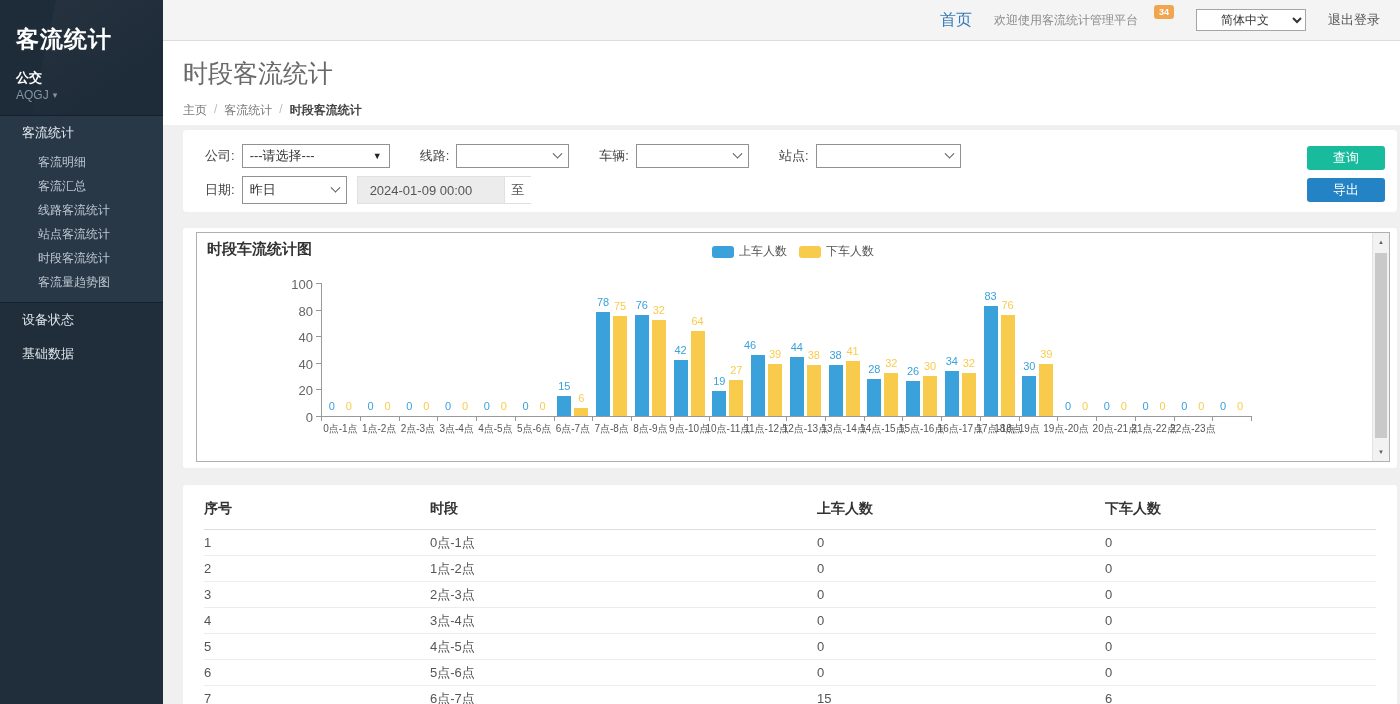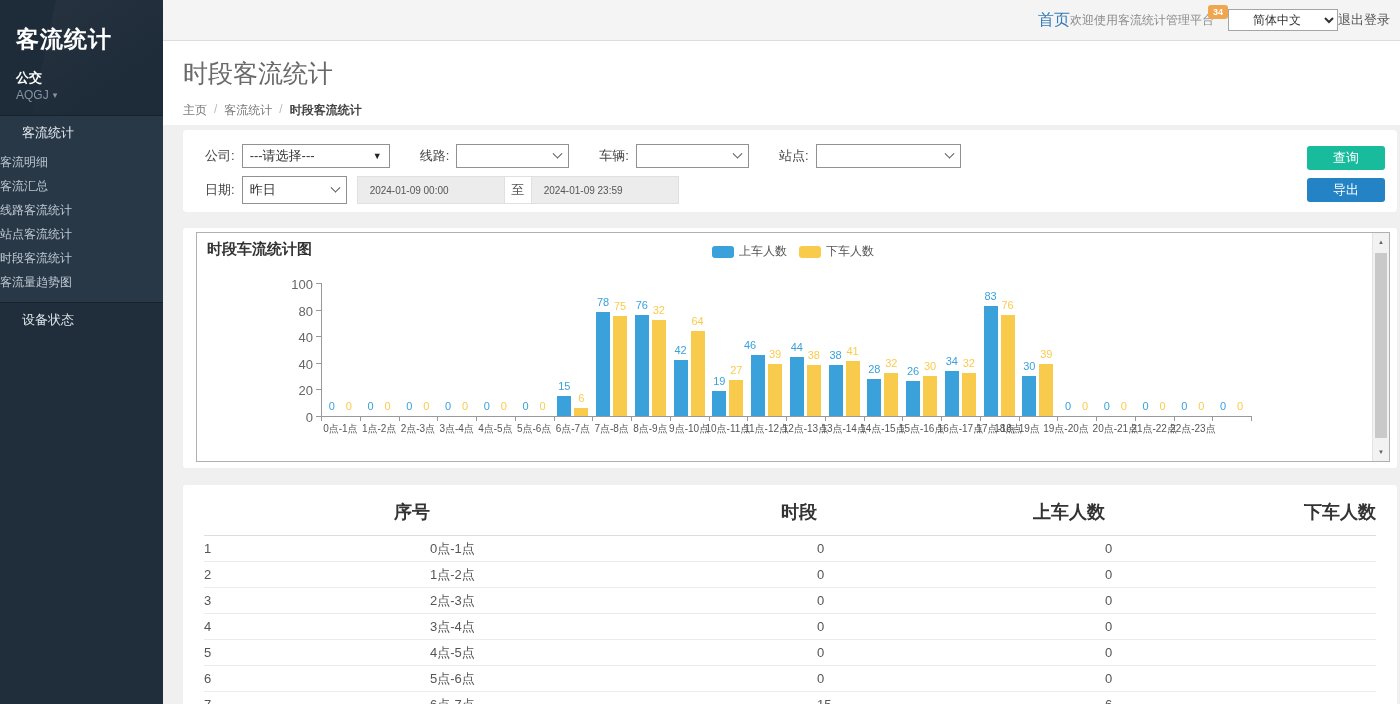--- a/index.html
+++ b/index.html
@@ -12,27 +12,27 @@
   .logo-block { height:115px; background:#1e2b38; position:relative; overflow:hidden; }
   .logo-block::before { content:""; position:absolute; right:-40px; top:-10px; width:160px; height:160px;
     background:linear-gradient(135deg, rgba(255,255,255,0.04) 0%, rgba(255,255,255,0.0) 55%);
     transform:rotate(12deg); }
   .logo-title { font-size:23px; font-weight:bold; color:#ffffff; padding:24px 16px 0 16px; letter-spacing:1px; }
   .org-name { color:#ffffff; font-size:13px; font-weight:bold; padding:14px 16px 1px 16px; }
   .org-code { color:#8494a4; font-size:12px; padding:0 16px; display:flex; align-items:center; gap:4px; }
   .org-caret { font-size:9px; color:#8494a4; }
   .menu-group { background:#293847; border-top:1px solid #17212b; border-bottom:1px solid #17212b; padding-bottom:8px; }
   .menu-parent { height:34px; line-height:34px; padding-left:22px; color:#e4eaf0; font-size:13px; cursor:pointer; }
-  .submenu-item { height:24px; line-height:24px; color:#bfc9d3; font-size:12px; cursor:pointer; white-space:nowrap; }
+  .submenu-item { height:24px; line-height:24px; padding-left:38px; color:#bfc9d3; font-size:12px; cursor:pointer; white-space:nowrap; }
   .menu-item { height:34px; line-height:34px; padding-left:22px; color:#dfe6ec; font-size:13px; cursor:pointer; }
 
   
   .topbar { position:absolute; left:163px; top:0; right:0; height:41px; background:#f4f4f4;
     border-bottom:1px solid #dcdcdc; display:flex; align-items:center; justify-content:flex-end;
-    padding-right:10px; gap:0; }
+    padding-right:20px; gap:22px; }
   .home-link { color:#337ab7; font-size:16px; cursor:pointer; }
   .welcome-text { color:#8b8b8b; font-size:12px; }
   .notif-badge { background:#f0a64f; color:#fff; font-size:9px; font-weight:bold; border-radius:3px;
     padding:2px 5px; transform:translateY(-8px); margin-left:-6px; }
   .lang-select { width:110px; height:22px; font-size:12px; border:1px solid #a5a5a5; background:#fff; color:#333;
     font-family:"Liberation Sans","DejaVu Sans",sans-serif;text-align:center; }
   .logout-link { color:#555; font-size:13px; cursor:pointer; }
 
   
   .page-header { position:absolute; left:163px; top:41px; right:0; height:84px; background:#ffffff; padding:16px 0 0 20px; }
@@ -52,21 +52,21 @@
   .frow2 { top:46px; }
   .f-label { margin-right:7px; }
   .f-gap { width:30px; }
   .selbox { height:24px; border:1px solid #919191; background:#fff; display:flex; align-items:center;
     justify-content:space-between; padding:0 7px; font-size:13px; color:#333; cursor:pointer; }
   .selbox.tall { height:28px; }
   .caret-down { font-size:9px; color:#222; }
   .chev { width:7px; height:7px; border-right:1.5px solid #555; border-bottom:1.5px solid #555;
     transform:rotate(45deg) translate(-2px,-2px); }
   .date-input { height:28px; width:148px; background:#ececec; border:1px solid #e0e0e0; color:#555;
-    font-size:10px; display:flex; align-items:center; padding-left:12px; }
+    font-size:13px; display:flex; align-items:center; padding-left:12px; }
   .to-box { height:28px; width:26px; background:#fff; border-top:1px solid #e0e0e0; border-bottom:1px solid #e0e0e0;
     color:#555; font-size:13px; display:flex; align-items:center; justify-content:center; }
   .btn { position:absolute; right:12px; width:78px; height:24px; border-radius:3px; color:#fff; font-size:13px;
     display:flex; align-items:center; justify-content:center; cursor:pointer; border:none; }
   .btn-query { top:16px; background:#18bc9c; }
   .btn-export { top:48px; background:#2383c4; }
 
   
   .chart-card { position:absolute; left:20px; right:3px; top:103px; height:240px; background:#fff; border-radius:3px; }
   .chart-box { position:absolute; left:13px; right:7px; top:4px; bottom:6px; border:1px solid #b0b0b0; background:#fff; }
@@ -84,21 +84,21 @@
   .val-label { position:absolute; font-size:11px; transform:translateX(-50%); }
   .vscroll { position:absolute; right:0; top:0; bottom:0; width:17px; background:#f2f2f2; border-left:1px solid #e3e3e3; }
   .vscroll .arr { position:absolute; left:0; width:16px; height:16px; display:flex; align-items:center;
     justify-content:center; font-size:6px; color:#606060; cursor:pointer; }
   .arr-up { top:1px; } .arr-down { bottom:1px; }
   .vthumb { position:absolute; left:2px; width:12px; top:20px; height:185px; background:#c9c9c9; cursor:pointer; }
 
   
   .table-card { position:absolute; left:20px; right:3px; top:360px; height:400px; background:#fff; border-radius:3px; padding:0 21px; }
   table { width:100%; border-collapse:collapse; table-layout:fixed; }
-  th { text-align:right; font-size:18px; color:#333; font-weight:bold; padding:15px 0 11px 0; border-bottom:1px solid #ddd; }
+  th { text-align:left; font-size:14px; color:#333; font-weight:bold; padding:15px 0 11px 0; border-bottom:1px solid #ddd; }
   td { font-size:13px; color:#555; height:26px; padding:0; border-bottom:1px solid #ececec; }
 </style>
 </head>
 <body>
 
 <div class="viewport">
 
   <aside class="sidebar">
     <div class="logo-block">
       <div class="logo-title">客流统计</div>
@@ -114,20 +114,21 @@
         <div id="submenu">
             <div class="submenu-item">客流明细</div>
             <div class="submenu-item">客流汇总</div>
             <div class="submenu-item">线路客流统计</div>
             <div class="submenu-item">站点客流统计</div>
             <div class="submenu-item">时段客流统计</div>
             <div class="submenu-item">客流量趋势图</div>
           </div>
       </div>
       <div class="menu-item">设备状态</div>
+      <div class="menu-item">基础数据</div>
     </nav>
   </aside>
 
   <header class="topbar">
     <span class="home-link">首页</span>
     <span class="welcome-text">欢迎使用客流统计管理平台</span>
     <span class="notif-badge">34</span>
     <select class="lang-select">
       <option>简体中文</option>
     </select>
@@ -175,21 +176,20 @@
       </div>
       <div class="filter-row frow2">
         <span class="f-label">日期:</span>
         <div class="selbox tall" style="width:105px">
           <span>昨日</span>
           <span class="chev"></span>
         </div>
         <span style="width:10px"></span>
         <div class="date-input">2024-01-09 00:00</div>
         <div class="to-box">至</div>
-        <div class="date-input">2024-01-09 23:59</div>
       </div>
       <button class="btn btn-query">查询</button>
       <button class="btn btn-export">导出</button>
     </div>
 
     <div class="chart-card">
       <div class="chart-box">
         <div class="chart-title">时段车流统计图</div>
         <div class="legend" id="legend">
             <div class="legend-item">

